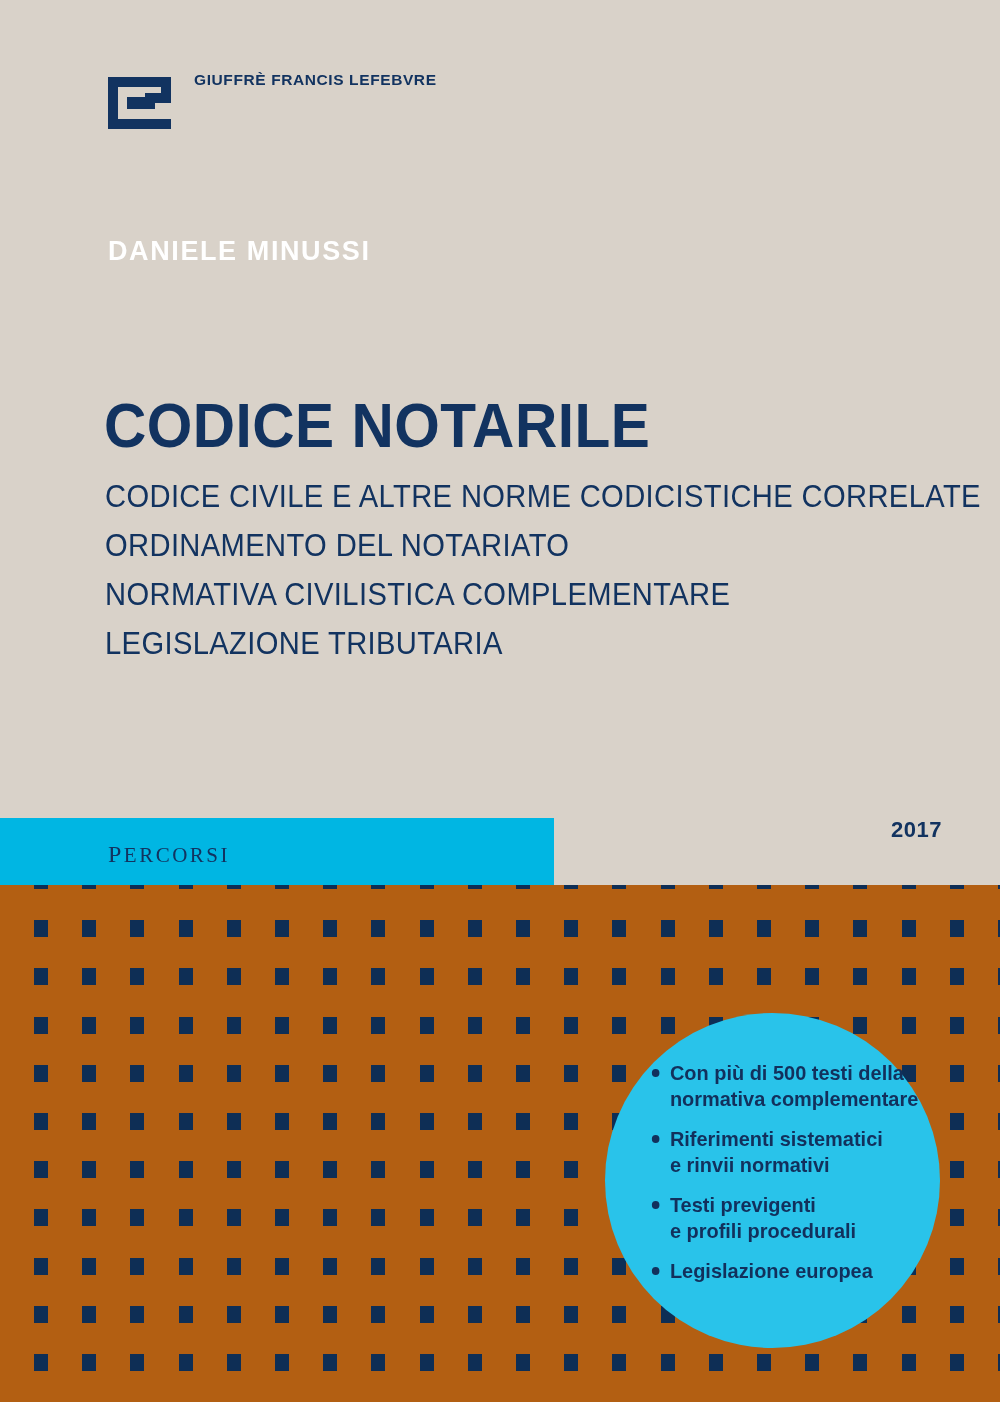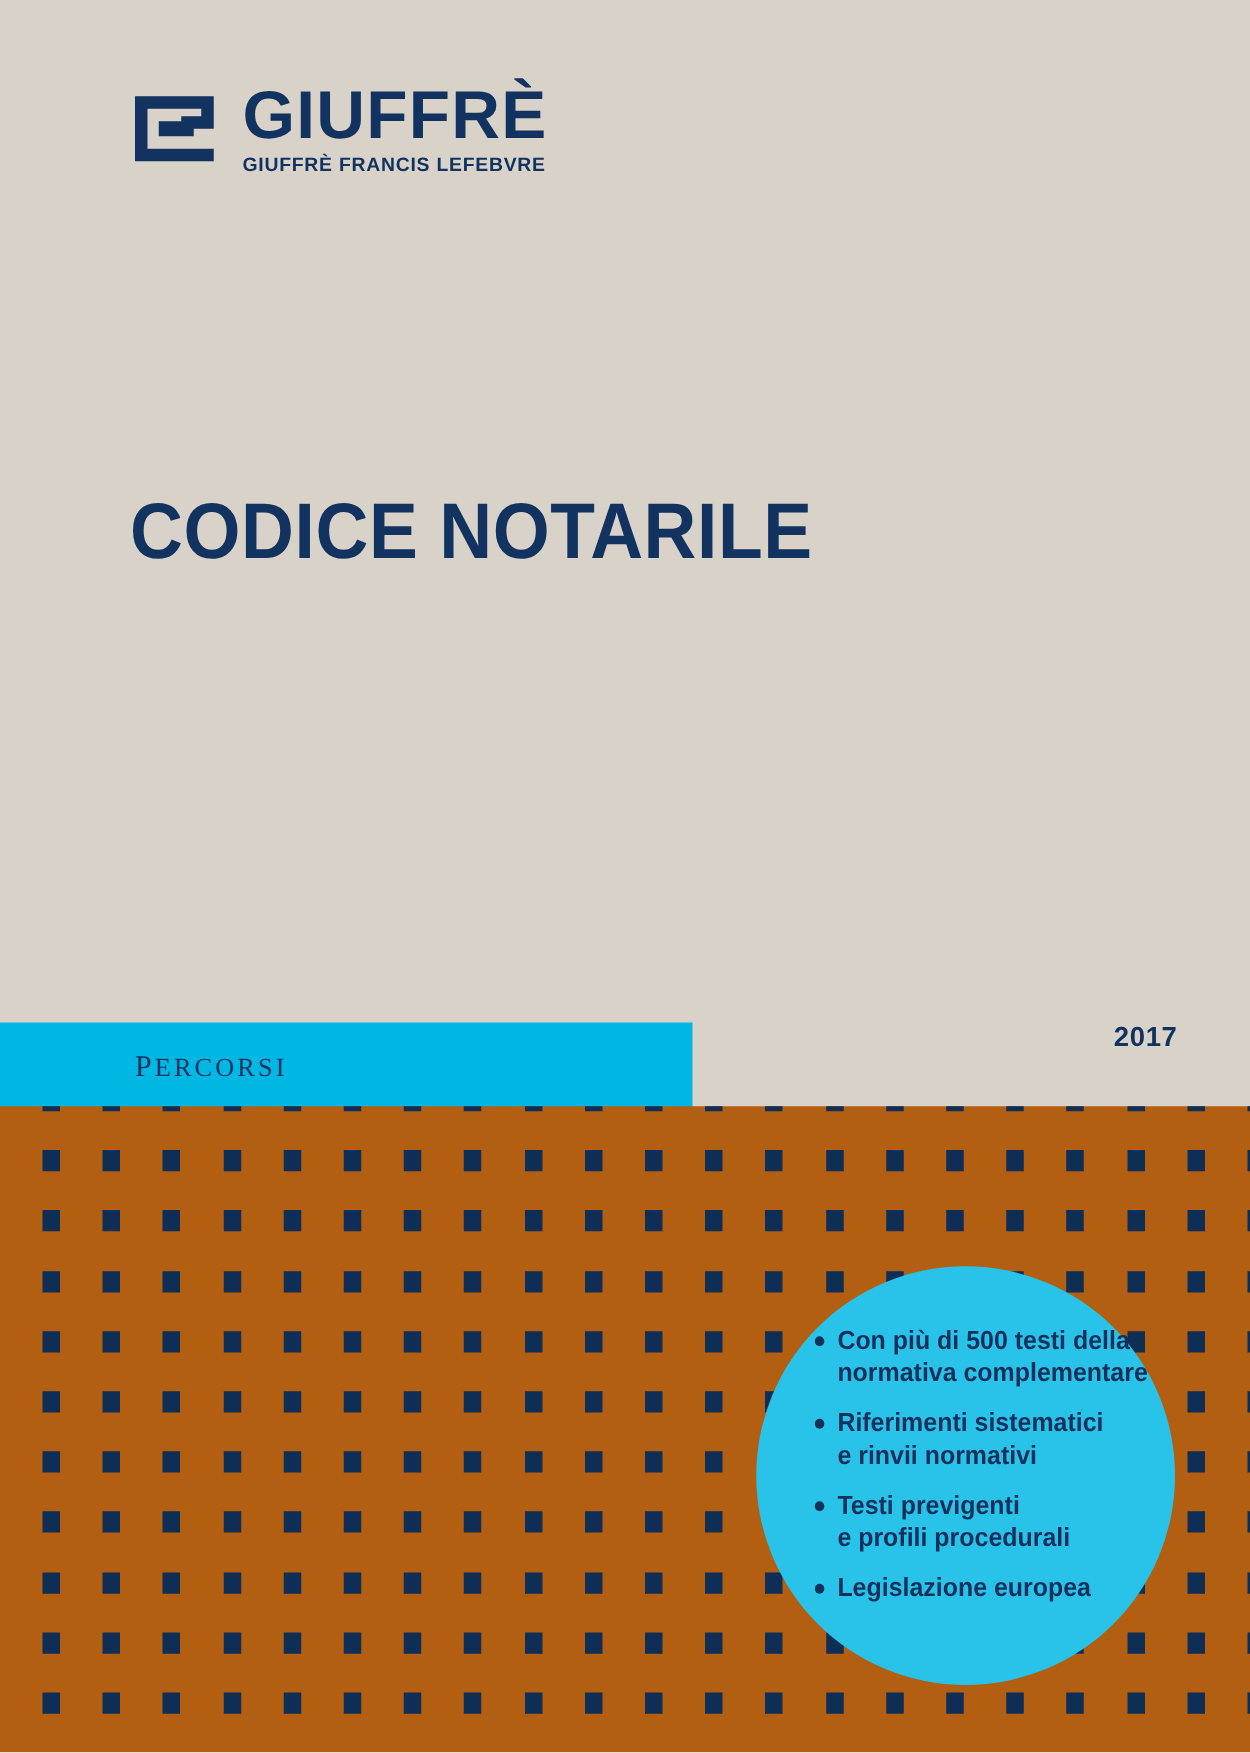--- a/index.html
+++ b/index.html
@@ -213,28 +213,34 @@
 
   <div class="logo-block">
     <span class="logo-mark">
       <svg viewBox="0 0 72 66" width="72" height="66" xmlns="http://www.w3.org/2000/svg">
 
         <path d="M0 8 H63 V24 H53 V18 H10 V50 H63 V34 H37 V24 H53 V18 H63 V60 H0 Z" fill="#123360"></path>
         <rect x="19" y="28" width="28" height="12" fill="#123360"></rect>
       </svg>
     </span>
     <span class="logo-words">
-      <span class="logo-wordmark">GIUFFRÈ</span>
       <span class="logo-tagline">Giuffrè Francis Lefebvre</span>
     </span>
   </div>
 
+  <div class="author">DANIELE MINUSSI</div>
 
   <h1 class="title">CODICE NOTARILE</h1>
 
+  <div class="subtitle">
+    <div class="subtitle-line">CODICE CIVILE E ALTRE NORME CODICISTICHE CORRELATE</div>
+    <div class="subtitle-line">ORDINAMENTO DEL NOTARIATO</div>
+    <div class="subtitle-line">NORMATIVA CIVILISTICA COMPLEMENTARE</div>
+    <div class="subtitle-line">LEGISLAZIONE TRIBUTARIA</div>
+  </div>
 
   <div class="year">2017</div>
 
   <div class="series-banner"></div>
   <div class="series-label">Percorsi</div>
 
   <div class="pattern-band">
     <div id="dot-grid">
         <span class="dot" style="left:34px;top:-13px;"></span>
         <span class="dot" style="left:82px;top:-13px;"></span>

